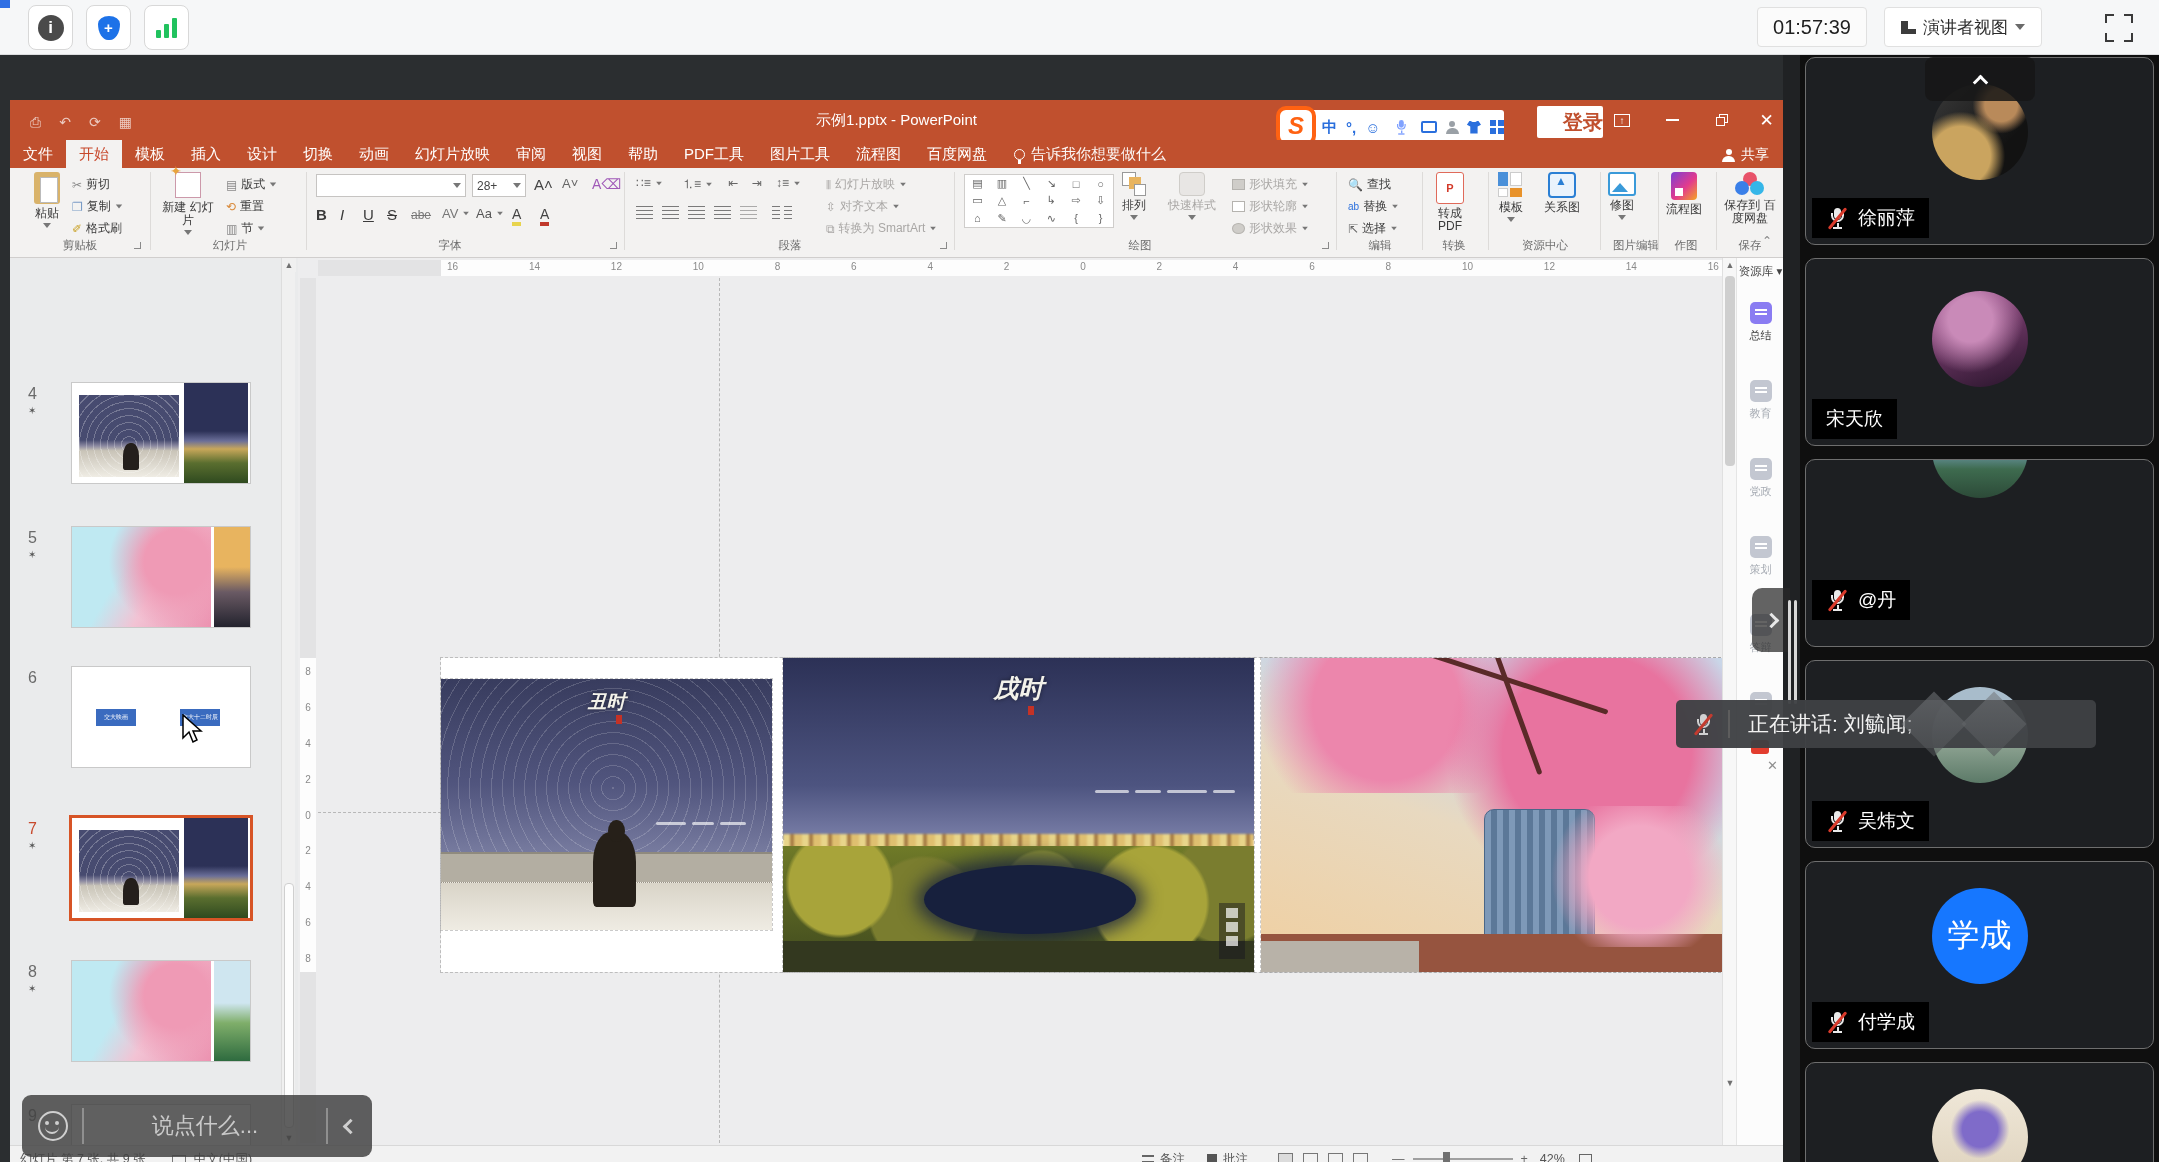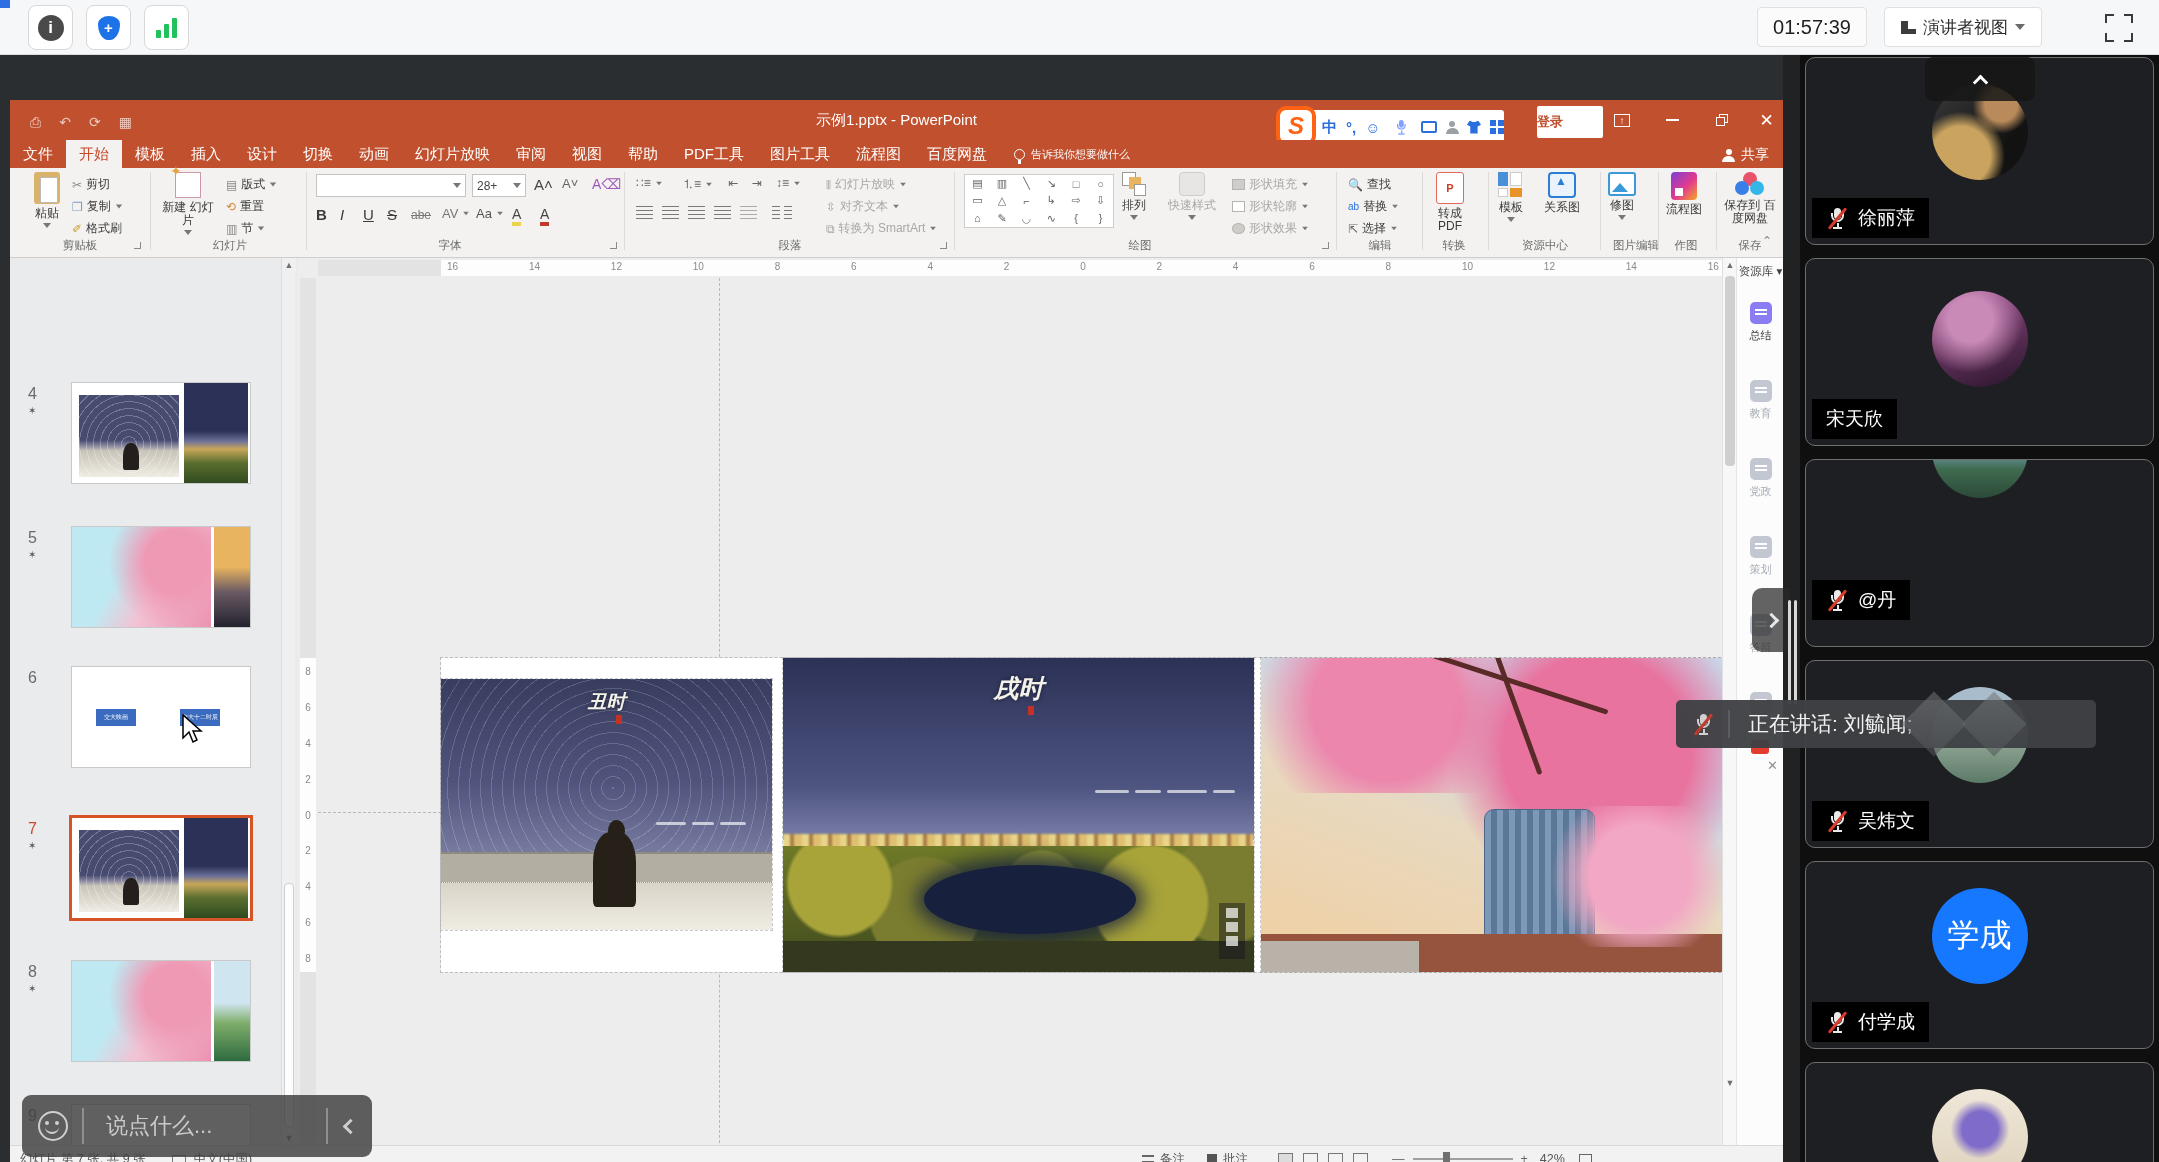--- a/index.html
+++ b/index.html
@@ -30,31 +30,31 @@
   .ime{position:absolute;left:1272px;top:10px;width:222px;height:34px;background:#fff;border-radius:3px;display:flex;align-items:center;gap:9px;padding-left:40px;}
   .slogo{position:absolute;left:-6px;top:-4px;width:40px;height:40px;background:#fff;border:4px solid #ff6212;border-radius:10px;color:#ff6212;font-size:24px;font-weight:bold;font-style:italic;display:flex;align-items:center;justify-content:center;}
   .ime span{color:#2a6fdd;font-size:15px;font-weight:bold;}
   .kb-ic{width:17px;height:12px;border:2px solid #2a6fdd;border-radius:2px;}
   .shirt{width:15px;height:13px;background:#2a6fdd;clip-path:polygon(20% 0,40% 12%,60% 12%,80% 0,100% 32%,76% 46%,76% 100%,24% 100%,24% 46%,0 32%);}
   .grid4{width:14px;height:14px;display:grid;grid-template-columns:6px 6px;grid-template-rows:6px 6px;gap:2px;}
   .grid4 i{background:#2a6fdd;}
   .persn{width:13px;height:13px;position:relative;}
   .persn:before{content:"";position:absolute;left:3.5px;top:0;width:6px;height:6px;border-radius:50%;background:#9aa0a6;}
   .persn:after{content:"";position:absolute;left:0;bottom:0;width:13px;height:6px;border-radius:6px 6px 0 0;background:#9aa0a6;}
-  .login-btn{position:absolute;left:1527px;top:6px;width:66px;height:32px;background:#fff;border-radius:2px;display:flex;align-items:center;justify-content:flex-start;color:#c0502e;font-size:13px;font-weight:bold;}
+  .login-btn{position:absolute;left:1527px;top:6px;width:66px;height:32px;background:#fff;border-radius:2px;display:flex;align-items:center;justify-content:flex-end;color:#c0502e;font-size:20px;font-weight:bold;}
   .winctl{position:absolute;top:0;height:40px;display:flex;align-items:center;justify-content:center;color:#fff;}
   .box-up{width:16px;height:13px;border:1.5px solid #fff;font-size:10px;display:flex;align-items:center;justify-content:center;}
   .min-bar{width:13px;height:2px;background:#fff;}
   .rest{position:relative;width:12px;height:12px;}
   .rest i{position:absolute;width:9px;height:9px;border:1.5px solid #fff;background:transparent;}
   
   #tabrow{position:absolute;left:0;top:40px;width:1773px;height:28px;background:#c0502e;display:flex;align-items:stretch;}
   .tab{padding:0 13px;display:flex;align-items:center;color:#fff;font-size:15px;white-space:nowrap;}
   .tab.active{background:#f3f2f1;color:#c8492c;}
-  .tellme{display:flex;align-items:center;gap:6px;color:rgba(255,255,255,.95);font-size:11px;margin-left:14px;}
+  .tellme{display:flex;align-items:center;gap:6px;color:rgba(255,255,255,.95);font-size:15px;margin-left:14px;}
   .bulb{width:11px;height:11px;border:1.5px solid #fff;border-radius:50%;position:relative;}
   .bulb:after{content:"";position:absolute;left:3.2px;top:10px;width:2.5px;height:4px;background:#fff;}
   .share-lbl{position:absolute;right:14px;top:46px;display:flex;gap:6px;align-items:center;color:#fff;font-size:14px;}
   
   #ribbon{position:absolute;left:0;top:68px;width:1773px;height:90px;background:#f3f2f1;border-bottom:1px solid #d0cecd;font-size:12px;color:#3b3b3b;}
   .gsep{position:absolute;top:4px;height:78px;width:1px;background:#dddbd9;}
   .glabel{position:absolute;top:70px;font-size:11.5px;color:#6d6d6d;text-align:center;}
   .bigbtn{position:absolute;top:4px;display:flex;flex-direction:column;align-items:center;gap:3px;font-size:12px;color:#3b3b3b;text-align:center;line-height:13px;}
   .smbtn{position:absolute;display:flex;align-items:center;gap:4px;white-space:nowrap;font-size:12px;}
   .dis{color:#a9a7a5;}
@@ -143,21 +143,21 @@
   .res-item.hot .res-ic{background:#8a7cf2;}
   
   #statusbar{position:absolute;left:0;top:1045px;width:1773px;height:17px;background:#f2f2f2;border-top:1px solid #d8d8d8;overflow:hidden;color:#555;font-size:12.5px;}
   .sb-row{position:absolute;left:0;top:2px;width:1773px;height:22px;display:flex;align-items:center;}
   .vico{width:15px;height:12px;border:1px solid #777;margin-right:10px;}
   
   #tooltip{position:absolute;left:22px;top:74px;width:152px;height:74px;background:rgba(33,33,33,.88);border-radius:4px;display:flex;align-items:center;gap:10px;padding-left:14px;z-index:60;color:#f0f0f0;font-size:18px;}
   .pin{position:relative;width:16px;height:26px;}
   .pin:before{content:"";position:absolute;left:2px;top:0;width:12px;height:9px;background:#a8a8a8;border-radius:2px;}
   .pin:after{content:"";position:absolute;left:6.5px;top:9px;width:3px;height:14px;background:#8f8f8f;}
-  #chatbar{position:absolute;left:22px;top:1040px;width:350px;height:62px;background:rgba(66,66,66,.84);border-radius:9px;display:flex;align-items:center;z-index:60;}
+  #chatbar{position:absolute;left:22px;top:1040px;width:350px;height:62px;background:rgba(66,66,66,.84);border-radius:9px;display:flex;align-items:center;z-index:60;text-align:center;}
   .chat-smile{width:30px;height:30px;border:2.5px solid #cfcfcf;border-radius:50%;margin:0 14px 0 16px;position:relative;}
   .chat-smile:before{content:"";position:absolute;left:5px;top:8px;width:4px;height:4px;background:#cfcfcf;border-radius:50%;box-shadow:10px 0 0 #cfcfcf;}
   .chat-smile:after{content:"";position:absolute;left:5px;bottom:5px;width:14px;height:6px;border-bottom:2.5px solid #cfcfcf;border-radius:0 0 10px 10px;}
   .chat-div{width:2px;height:36px;background:#8f8f8f;}
   #chat-ph{color:#c9c9c9;font-size:22px;margin:0 22px;flex:1;}
   .chev{width:11px;height:11px;border-left:3px solid #cfcfcf;border-bottom:3px solid #cfcfcf;}
   
   #gap{position:absolute;left:1783px;top:55px;width:17px;height:1107px;background:#202224;}
   #expander{position:absolute;left:1752px;top:588px;width:38px;height:64px;background:rgba(40,40,40,.72);border-radius:10px 0 0 10px;display:flex;align-items:center;justify-content:center;z-index:55;}
   .vbar{position:absolute;width:3px;height:104px;background:#d9d9d9;border-radius:2px;z-index:56;}

